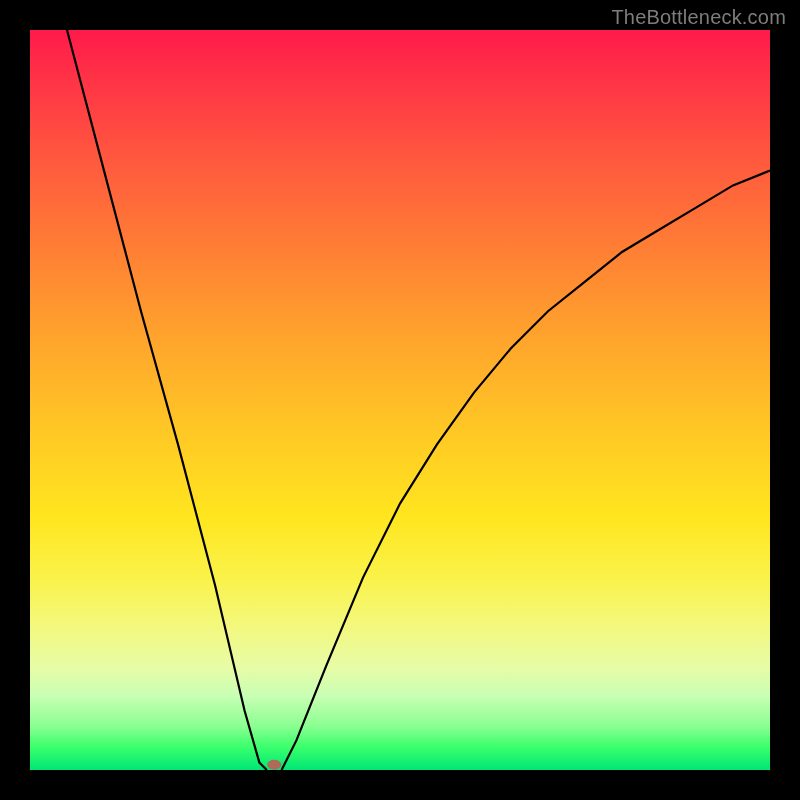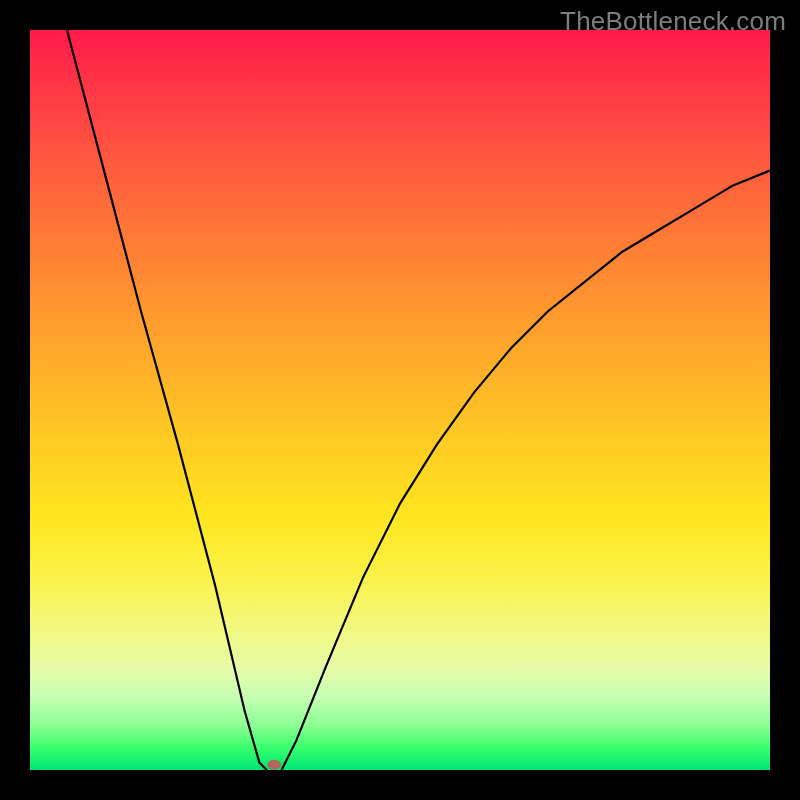--- a/index.html
+++ b/index.html
@@ -53,21 +53,21 @@
   }
   .dot {
     fill: #b06a5a;
     stroke: none;
   }
   .watermark {
     position: absolute;
     top: 6px;
     right: 14px;
     color: #7d7d7d;
-    font-size: 26px;
+    font-size: 20px;
     font-weight: 500;
     letter-spacing: 0.2px;
   }
 </style>
 </head>
 <body>
 
 <div class="frame">
   <div class="plot-area">
     <svg class="curve-svg" viewBox="0 0 740 740" preserveAspectRatio="none">

